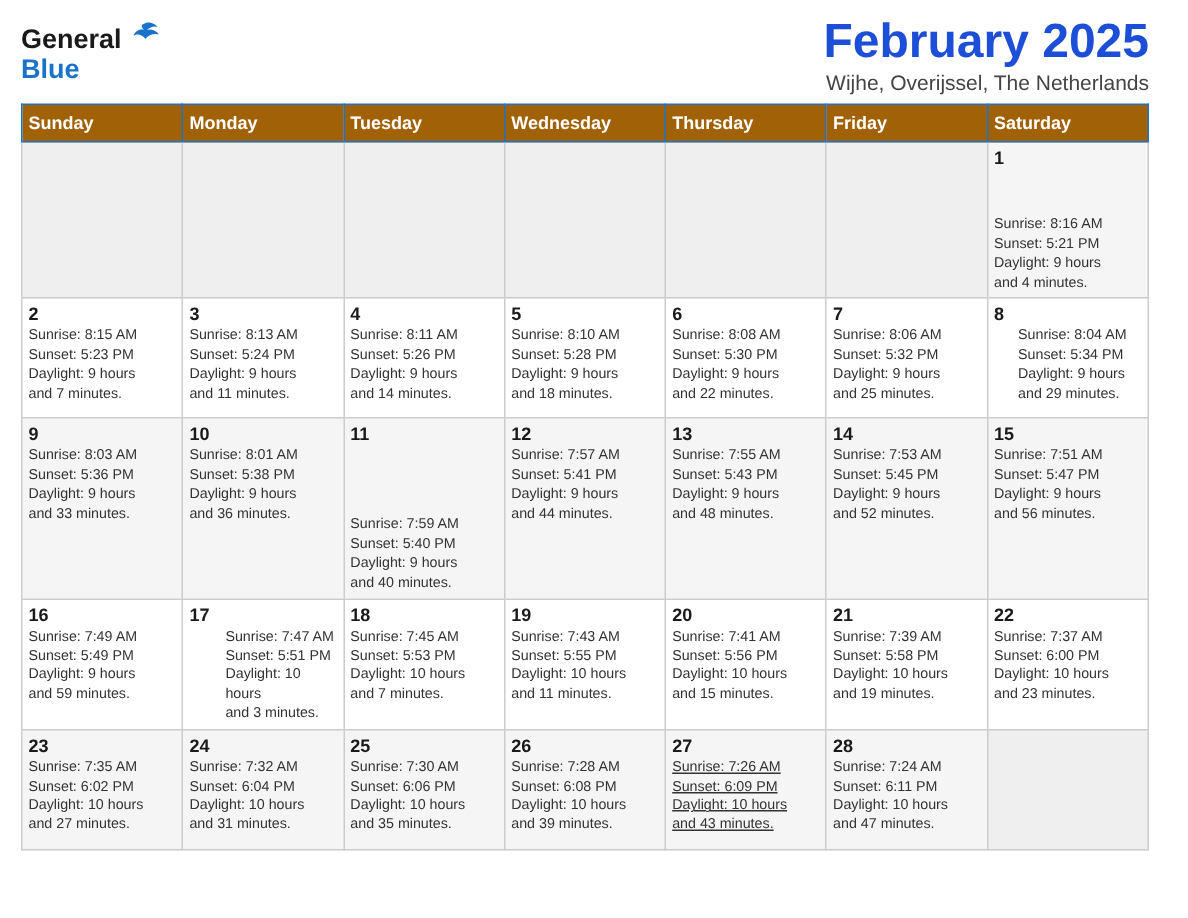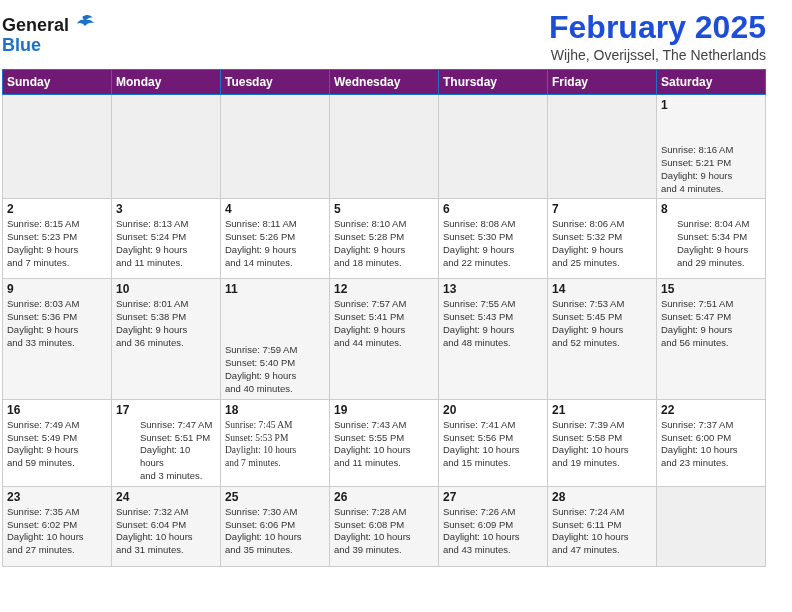--- a/index.html
+++ b/index.html
@@ -5,21 +5,21 @@
     * { box-sizing: border-box; margin: 0; padding: 0; }
     body {
       font-family: Arial, sans-serif;
       background: #fff;
       width: 792px;
       height: 612px;
       overflow: hidden;
     }
     .container {
       width: 780px;
-      padding: 10px 14px 10px 2px;
+      padding: 10px 14px 10px 14px;
     }
     .header-row {
       display: flex;
       align-items: flex-start;
       justify-content: space-between;
       margin-bottom: 6px;
     }
     .logo {
       display: flex;
       align-items: center;
@@ -38,21 +38,21 @@
       font-size: 14px;
       color: #444;
       margin-top: 2px;
     }
     .calendar {
       width: 100%;
       border-collapse: collapse;
       border: 1px solid #ccc;
     }
     .calendar th {
-      background: #701a75;
+      background: #a16207;
       color: #fff;
       font-size: 12px;
       font-weight: bold;
       padding: 5px 4px;
       text-align: left;
       border: 1px solid #1a73c8;
     }
     .calendar td {
       vertical-align: top;
       border: 1px solid #ccc;
@@ -254,21 +254,21 @@
           </td>
           <td>
             <span class="day-number">17</span>
             <div class="day-info" style="white-space: pre-line; margin-left: 24px;">Sunrise: 7:47 AM
 Sunset: 5:51 PM
 Daylight: 10 hours
 and 3 minutes.</div>
           </td>
           <td>
             <span class="day-number">18</span>
-            <div class="day-info" style="white-space: pre-line; font-family: Liberation Serif, serif;">Sunrise: 7:45 AM
+            <div class="day-info" style="white-space: pre-line;">Sunrise: 7:45 AM
 Sunset: 5:53 PM
 Daylight: 10 hours
 and 7 minutes.</div>
           </td>
           <td>
             <span class="day-number">19</span>
             <div class="day-info" style="white-space: pre-line;">Sunrise: 7:43 AM
 Sunset: 5:55 PM
 Daylight: 10 hours
 and 11 minutes.</div>
@@ -319,21 +319,21 @@
           </td>
           <td class="row-shade">
             <span class="day-number">26</span>
             <div class="day-info" style="white-space: pre-line;">Sunrise: 7:28 AM
 Sunset: 6:08 PM
 Daylight: 10 hours
 and 39 minutes.</div>
           </td>
           <td class="row-shade">
             <span class="day-number">27</span>
-            <div class="day-info" style="white-space: pre-line;">Sunrise: 7:26 AM
+            <div class="day-info" style="white-space: pre-line; text-decoration: underline;">Sunrise: 7:26 AM
 Sunset: 6:09 PM
 Daylight: 10 hours
 and 43 minutes.</div>
           </td>
           <td class="row-shade">
             <span class="day-number">28</span>
             <div class="day-info" style="white-space: pre-line;">Sunrise: 7:24 AM
 Sunset: 6:11 PM
 Daylight: 10 hours
 and 47 minutes.</div>

